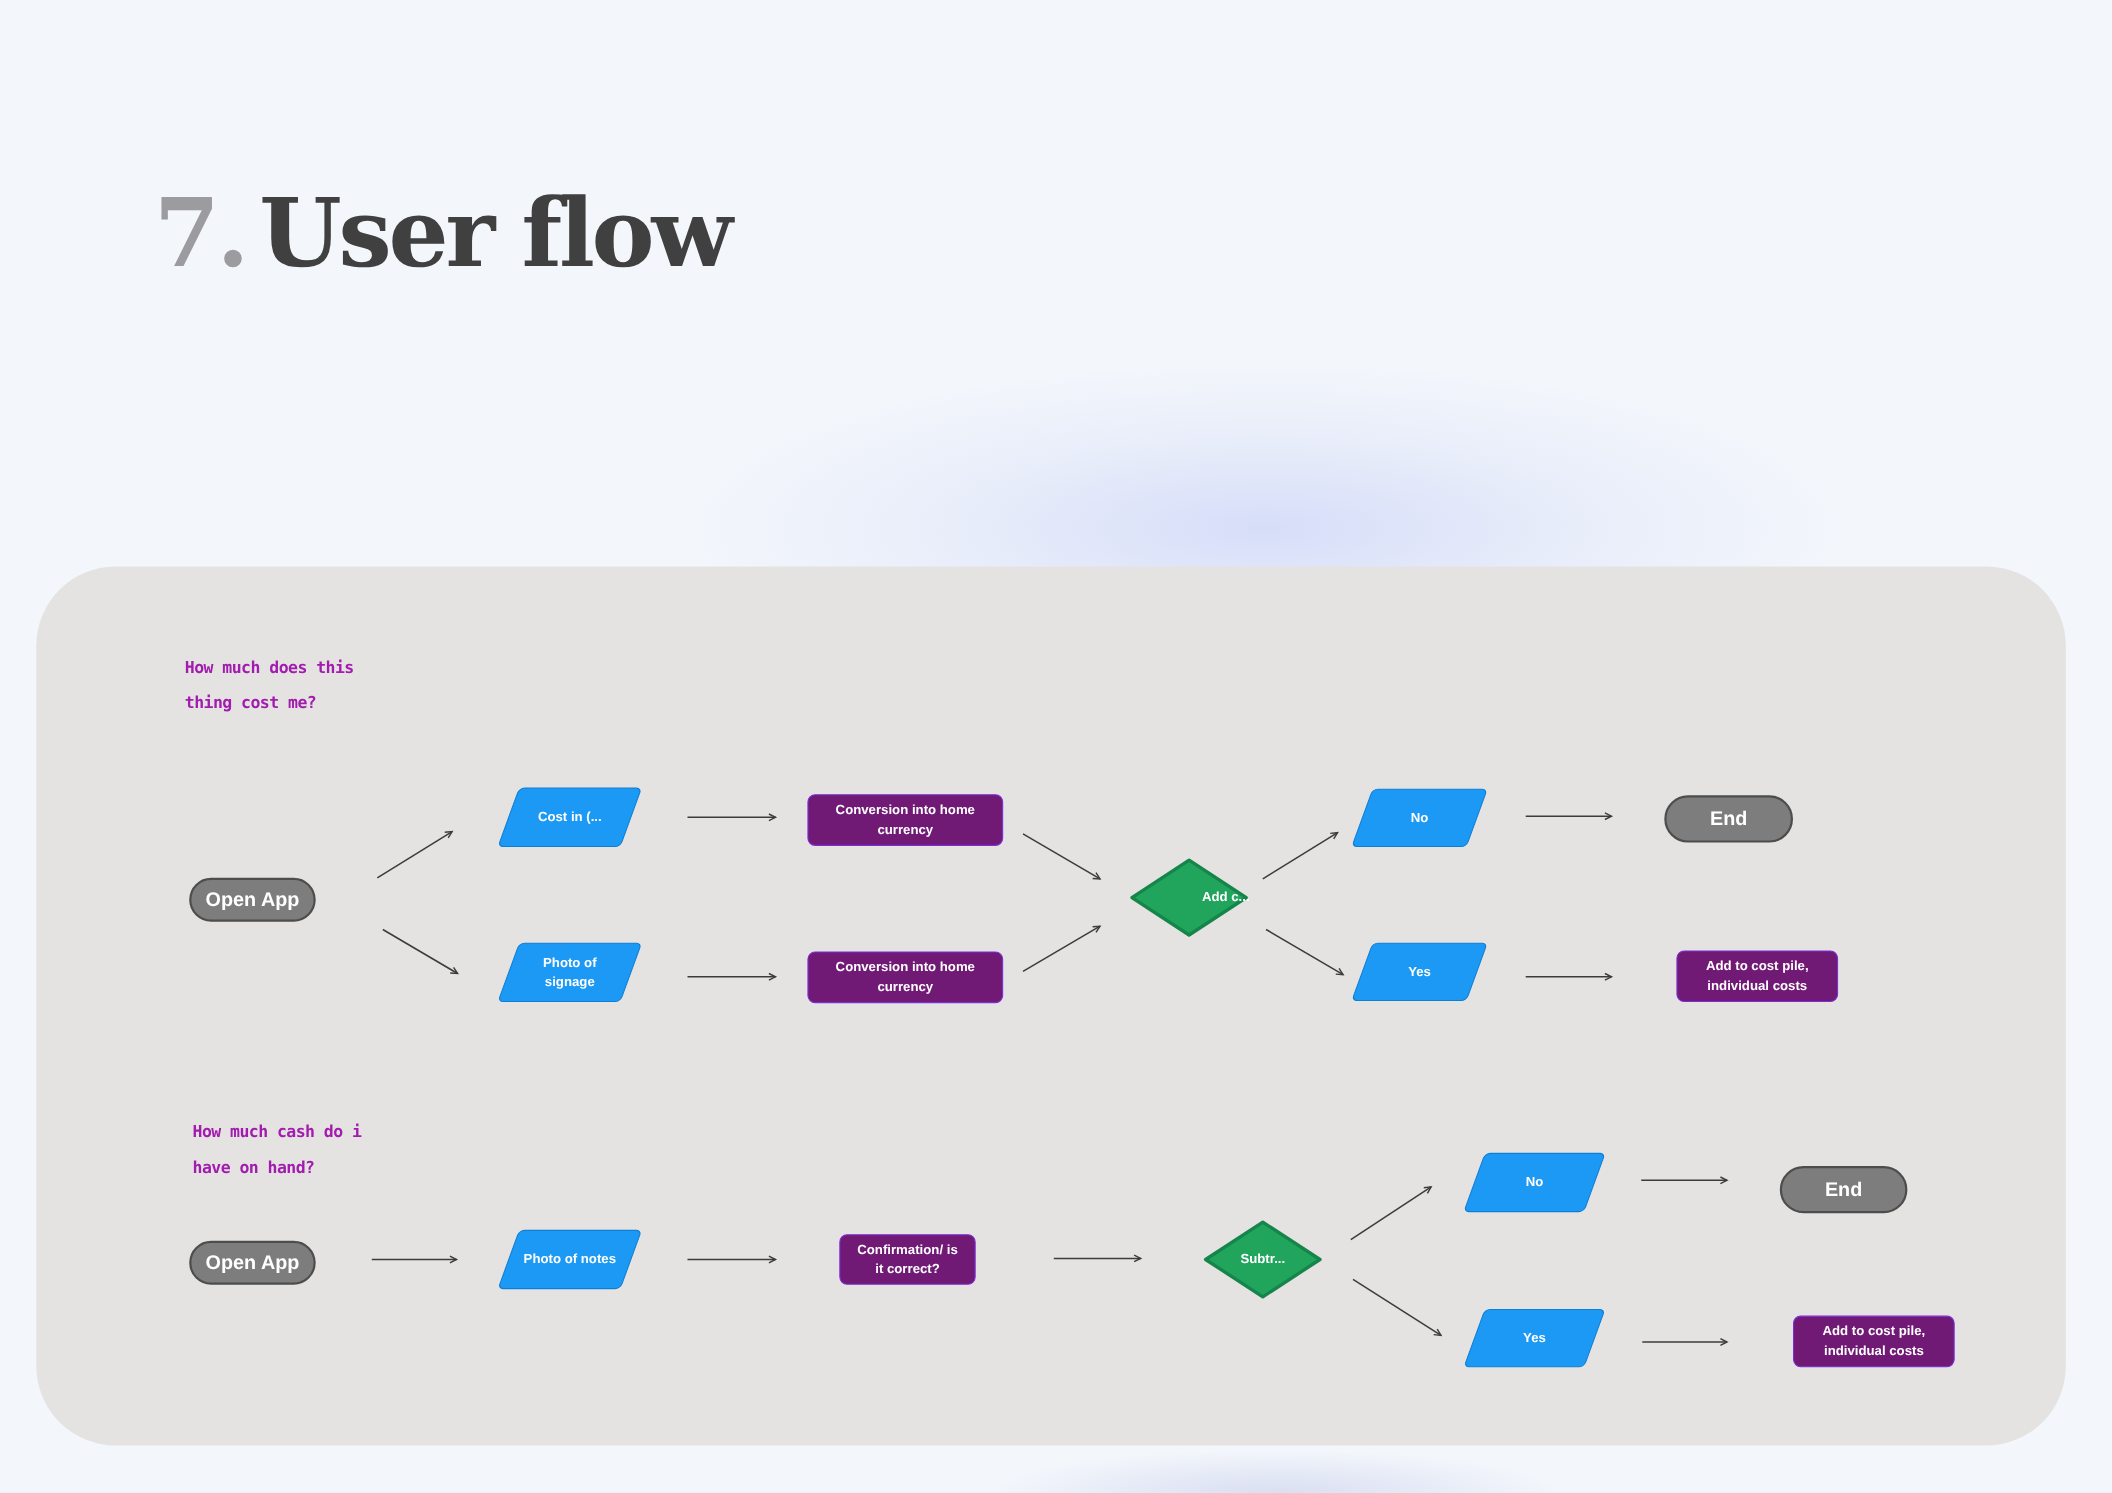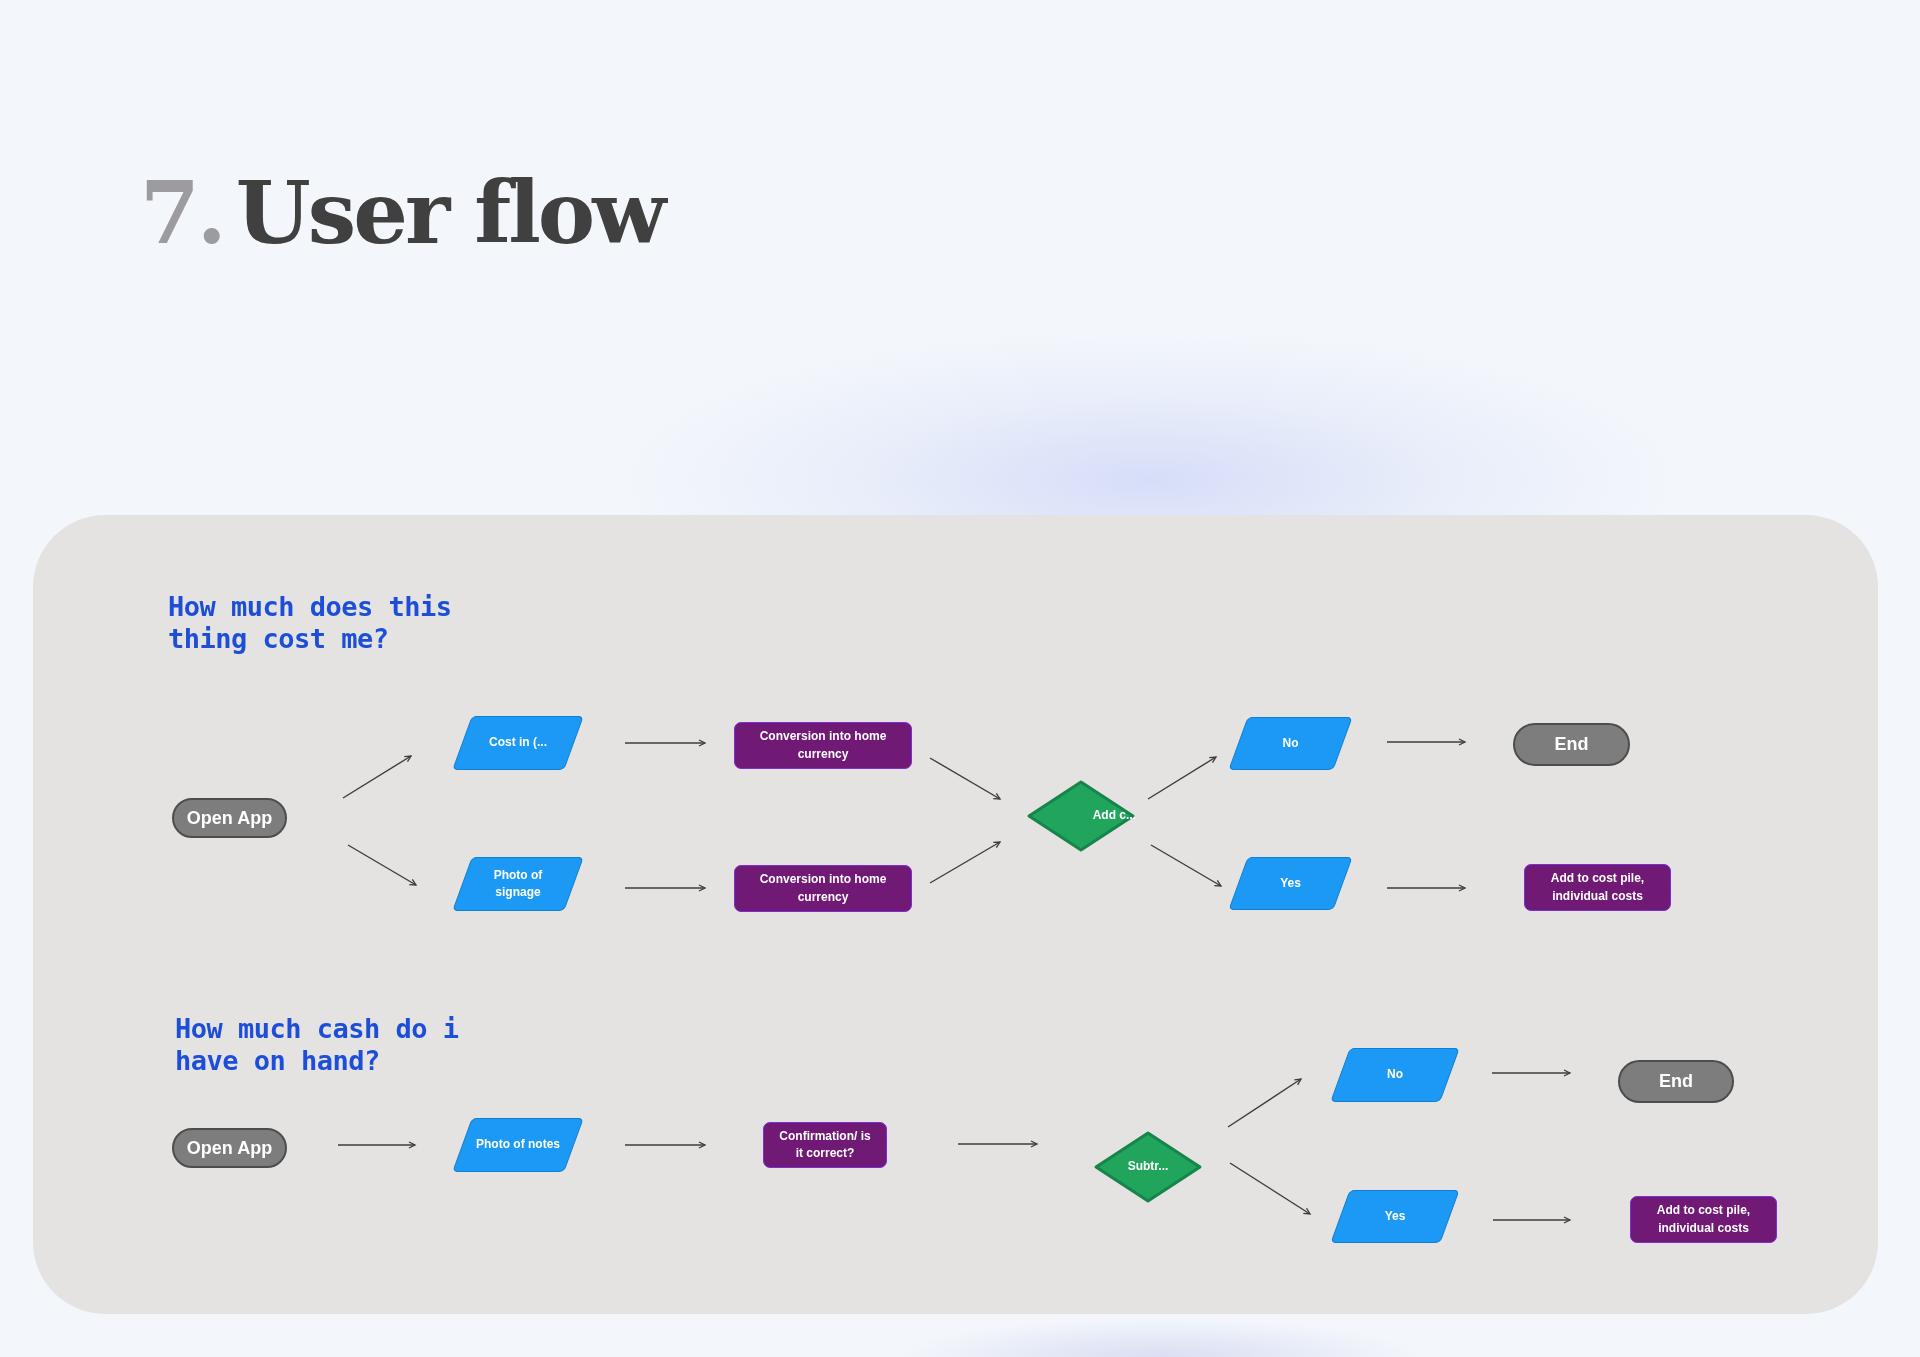--- a/index.html
+++ b/index.html
@@ -28,21 +28,21 @@
   .page-title .num { color:#9c9ca0; }
   .page-title .txt { color:#404040; margin-left:12px; }
 
   .panel {
     position:absolute; left:33px; top:515px; width:1845px; height:799px;
     background:#e4e3e2; border-radius:72px;
   }
   .q-label {
     position:absolute;
     font-family:"DejaVu Sans Mono","Liberation Mono",monospace;
-    font-size:27px; line-height:32px; color:#1d4ed8; font-weight:bold;
+    font-size:15px; line-height:32px; color:#a21caf; font-weight:bold;
     white-space:pre-line; letter-spacing:-0.5px;
   }
   #q1 { left:135px; top:76px; }
   #q2 { left:142px; top:498px; }
 
   .node { position:absolute; display:flex; align-items:center; justify-content:center;
           color:#fff; font-size:12px; font-weight:bold; text-align:center; line-height:1.45; }
 
   .pill {
     background:#7d7d7d; border:2px solid #4d4d4d; border-radius:22px;
@@ -159,21 +159,21 @@
   </div>
 
   <div class="node para" style="left:429px; top:603px; width:112px; height:54px;">
     <span>Photo of notes</span>
   </div>
 
   <div class="node process" style="left:730px; top:607px; width:124px; height:46px;">
     <span>Confirmation/ is it correct?</span>
   </div>
 
-  <div class="node diamond" style="left:1060px; top:615px; width:110px; height:74px;">
+  <div class="node diamond" style="left:1060px; top:593px; width:110px; height:74px;">
     <svg width="110" height="74" viewBox="0 0 110 74">
       <polygon points="55,3 107,37 55,71 3,37" fill="#21a45c" stroke="#15854a" stroke-width="3" stroke-linejoin="round"></polygon>
     </svg>
     <span class="dlabel">Subtr...</span>
   </div>
 
   <div class="node para" style="left:1307px; top:533px; width:110px; height:54px;">
     <span>No</span>
   </div>
 

